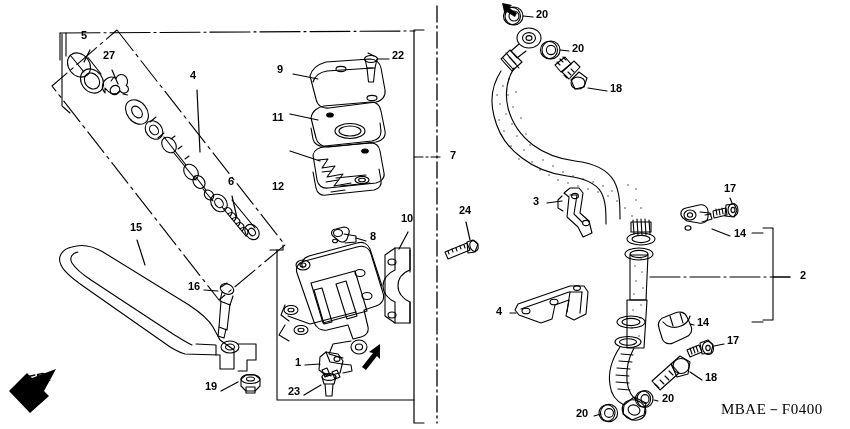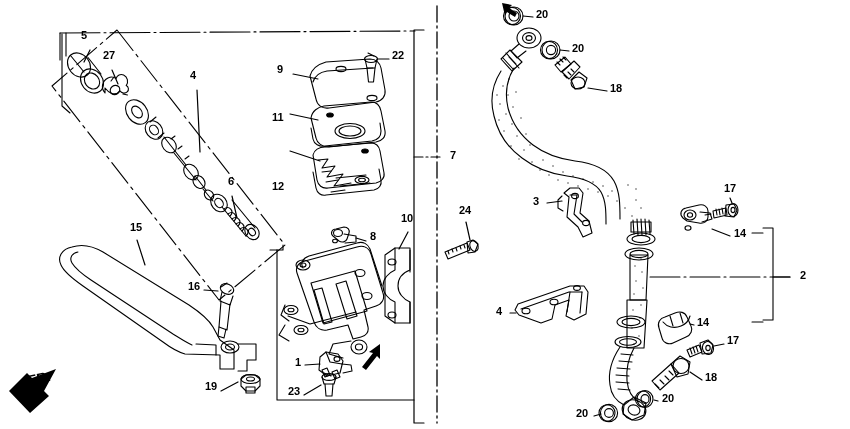--- a/index.html
+++ b/index.html
@@ -512,14 +512,15 @@
 <span class="callout" style="left:734px; top:228px;">14</span>
 <span class="callout" style="left:697px; top:317px;">14</span>
 <span class="callout" style="left:800px; top:270px;">2</span>
 <span class="callout" style="left:727px; top:335px;">17</span>
 <span class="callout" style="left:705px; top:372px;">18</span>
 <span class="callout" style="left:662px; top:393px;">20</span>
 <span class="callout" style="left:576px; top:408px;">20</span>
 
 <span class="frlabel" style="left:28px; top:370px; transform:rotate(-12deg);">FR.</span>
 
+<span class="partno" style="left:721px; top:400px;">MBAE－F0400</span>
 
 </div>
 
 </body></html>

